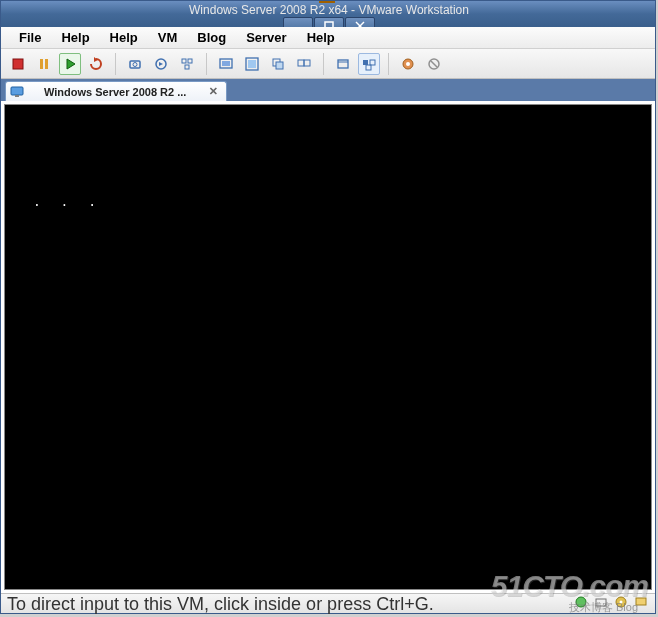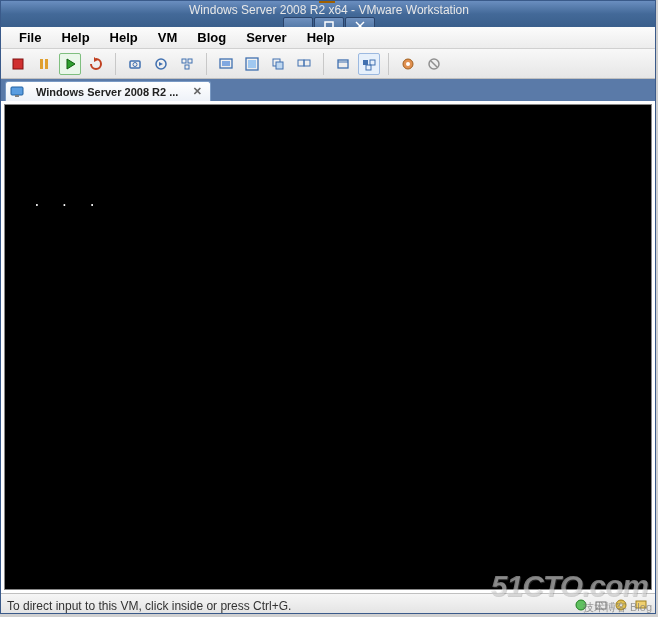--- a/index.html
+++ b/index.html
@@ -85,21 +85,21 @@
     padding: 0 4px;
   }
   .tab {
     height: 20px;
     background: linear-gradient(to bottom, #ffffff, #eef2f8);
     border: 1px solid #7a9ac4;
     border-bottom: none;
     border-radius: 3px 3px 0 0;
     padding: 0 6px 0 4px;
     display: flex; align-items: center;
-    gap: 12px;
+    gap: 20px;
     font-size: 11px;
     font-weight: bold;
     color: #222;
     cursor:pointer;
   }
   .tab .tab-icon {
     width:14px; height:14px;
   }
   .tab .close-x {
     width:14px; height:14px;
@@ -123,23 +123,23 @@
   }
   .vm-text {
     position:absolute;
     top: 90px; left: 28px;
     font-size: 13px;
     letter-spacing: 6px;
   }
   .statusbar {
     height: 20px;
     background: linear-gradient(to bottom, #f6f6f6, #e4e4e4);
-    display:flex; align-items:flex-end;
+    display:flex; align-items:flex-start;
     padding: 0 6px;
-    font-size: 12px;
+    font-size: 18px;
     color:#333;
     border-top: 1px solid #c0c0c0;
   }
   .statusbar .status-msg { flex:1; }
   .status-icon {
     width:16px; height:16px;
     margin-left:4px;
     display:flex;align-items:center;justify-content:center;
   }
   .watermark {
@@ -150,21 +150,21 @@
     font-weight: bold;
     font-style: italic;
     color: rgba(220,220,220,0.55);
     text-shadow: 1px 1px 0 rgba(120,120,120,0.3);
     pointer-events:none;
     letter-spacing:-1px;
     margin-top:36px;
   }
   .watermark-sub {
     position:absolute;
-    right:6px; bottom:2px;
+    right:20px; bottom:2px;
     font-size:11px;
     color: rgba(120,120,120,0.7);
     pointer-events:none;
   }
 </style>
 </head>
 <body>
 
 <div class="window">
 

